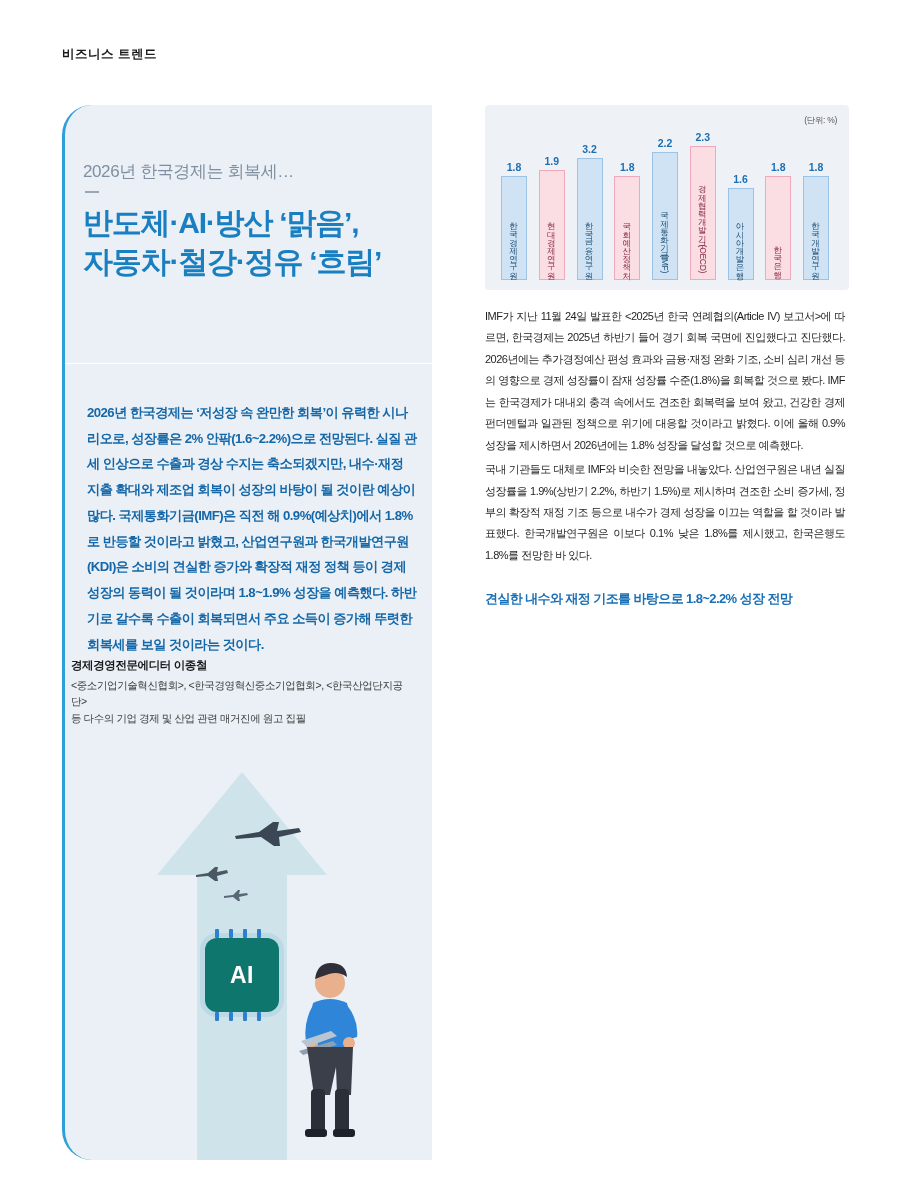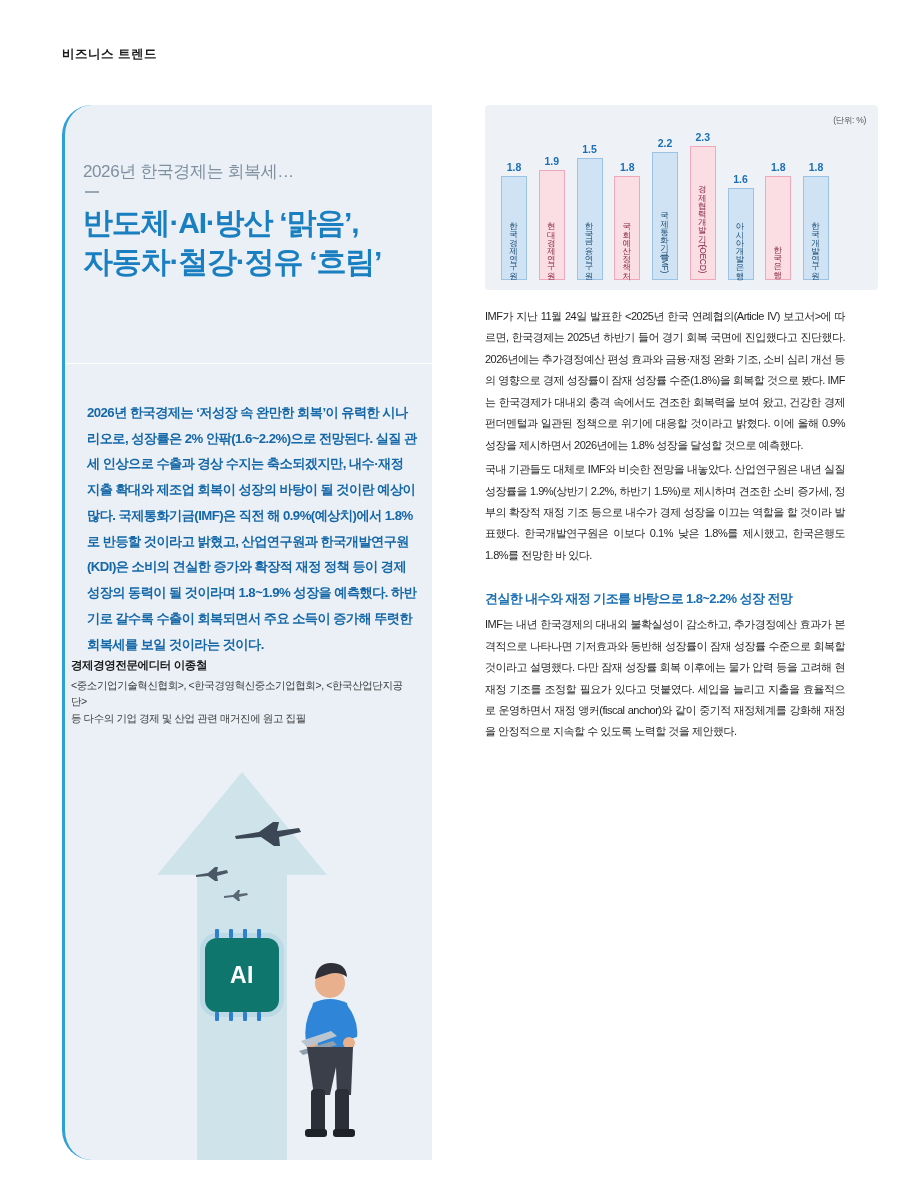--- a/index.html
+++ b/index.html
@@ -225,21 +225,20 @@
     letter-spacing: -0.6px;
     margin-bottom: 12px;
   }
   .chart-panel {
     position: relative;
     width: 364px;
     height: 185px;
     background: #eef2f7;
     border-radius: 4px;
     overflow: hidden;
-    padding-left: 29px;
   }
   .chart-unit {
     position: absolute;
     right: 12px;
     top: 10px;
     font-size: 8.5px;
     color: #555;
     letter-spacing: -0.3px;
   }
   .bars {
@@ -409,21 +408,21 @@
         </div>
 
         <div class="bar-wrap">
           <div class="bar-val">1.9</div>
           <div class="bar pink" style="height:110px;">
             <div class="bar-label">현대경제연구원</div>
           </div>
         </div>
 
         <div class="bar-wrap">
-          <div class="bar-val">1.5</div>
+          <div class="bar-val">3.2</div>
           <div class="bar" style="height:122px;">
             <div class="bar-label">한국금융연구원</div>
           </div>
         </div>
 
         <div class="bar-wrap">
           <div class="bar-val">1.8</div>
           <div class="bar pink" style="height:104px;">
             <div class="bar-label">국회예산정책처</div>
           </div>
@@ -468,17 +467,16 @@
     </div>
 
     <div class="body-text">
       <p>IMF가 지난 11월 24일 발표한 &lt;2025년 한국 연례협의(Article IV) 보고서&gt;에 따르면, 한국경제는 2025년 하반기 들어 경기 회복 국면에 진입했다고 진단했다. 2026년에는 추가경정예산 편성 효과와 금융·재정 완화 기조, 소비 심리 개선 등의 영향으로 경제 성장률이 잠재 성장률 수준(1.8%)을 회복할 것으로 봤다. IMF는 한국경제가 대내외 충격 속에서도 견조한 회복력을 보여 왔고, 건강한 경제 펀더멘털과 일관된 정책으로 위기에 대응할 것이라고 밝혔다. 이에 올해 0.9% 성장을 제시하면서 2026년에는 1.8% 성장을 달성할 것으로 예측했다.</p>
       <p>국내 기관들도 대체로 IMF와 비슷한 전망을 내놓았다. 산업연구원은 내년 실질 성장률을 1.9%(상반기 2.2%, 하반기 1.5%)로 제시하며 견조한 소비 증가세, 정부의 확장적 재정 기조 등으로 내수가 경제 성장을 이끄는 역할을 할 것이라 발표했다. 한국개발연구원은 이보다 0.1% 낮은 1.8%를 제시했고, 한국은행도 1.8%를 전망한 바 있다.</p>
     </div>
 
     <div class="sub-head">견실한 내수와 재정 기조를 바탕으로 1.8~2.2% 성장 전망</div>
 
     <div class="body-text" style="margin-top:0;">
-      <p>IMF는 내년 한국경제의 대내외 불확실성이 감소하고, 추가경정예산 효과가 본격적으로 나타나면 기저효과와 동반해 성장률이 잠재 성장률 수준으로 회복할 것이라고 설명했다. 다만 잠재 성장률 회복 이후에는 물가 압력 등을 고려해 현 재정 기조를 조정할 필요가 있다고 덧붙였다. 세입을 늘리고 지출을 효율적으로 운영하면서 재정 앵커(fiscal anchor)와 같이 중기적 재정체계를 강화해 재정을 안정적으로 지속할 수 있도록 노력할 것을 제안했다.</p>
     </div>
 
   </div>
 </div>
 
 </body></html>

